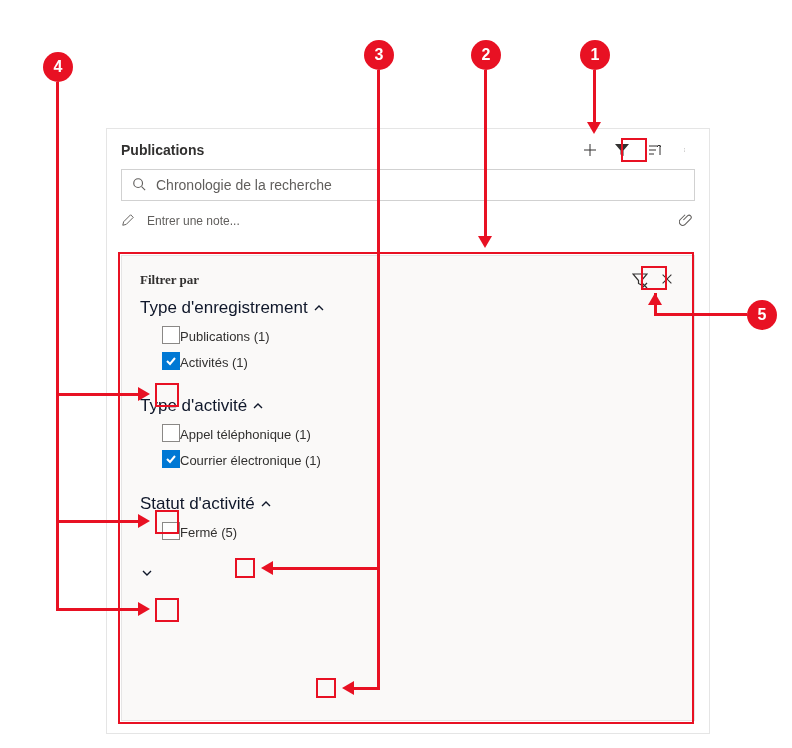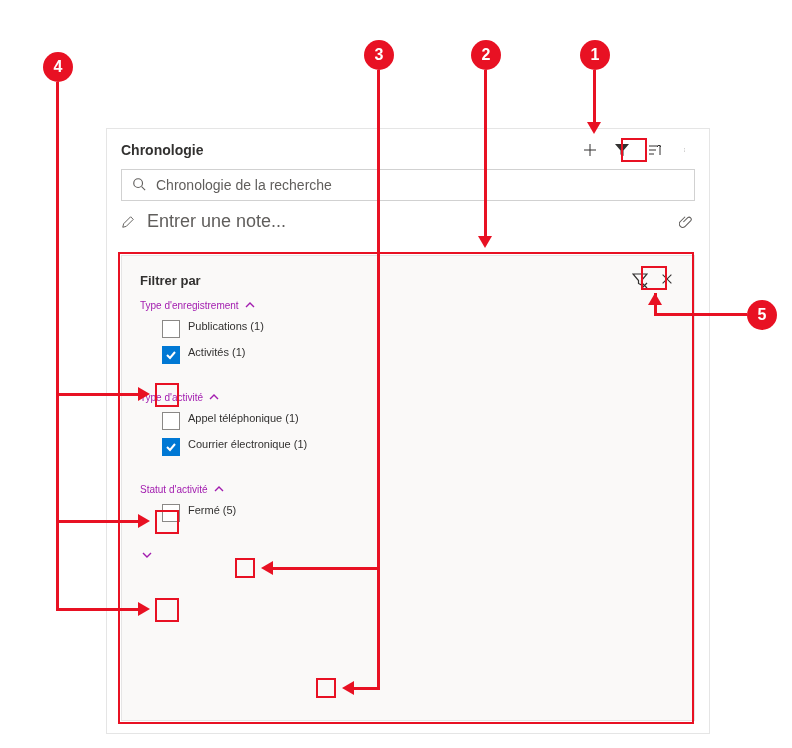--- a/index.html
+++ b/index.html
@@ -38,21 +38,21 @@
   }
   .search-box .icon { width: 16px; height:16px; color:#605e5c; }
 
   .note-row {
     margin: 4px 14px 8px 14px;
     height: 28px;
     display: flex;
     align-items: center;
     gap: 10px;
     color: #605e5c;
-    font-size: 18px;
+    font-size: 12px;
   }
   .note-row .pencil { width: 16px; height:16px; color:#605e5c; }
   .note-row .spacer { flex: 1; }
   .note-row .clip { width: 16px; height:16px; color:#605e5c; }
 
   .filter-pane {
     position: absolute;
     left: 14px;
     right: 14px;
     top: 126px;
@@ -60,30 +60,30 @@
     border: 1px solid #e5e5e5;
     background: #faf9f8;
     padding: 16px 18px;
   }
   .filter-pane-head {
     display: flex;
     align-items: center;
     justify-content: space-between;
     margin-bottom: 10px;
   }
-  .filter-title { font-size: 13px; font-weight: 600; color: #323130; }
+  .filter-title { font-size: 13px; font-weight: 600; color: #323130; font-family: Liberation Serif, serif; }
   .filter-head-actions { display:flex; gap:12px; align-items:center; }
   .filter-head-actions .icon { width:16px; height:16px; color:#323130; }
 
   .section { margin-top: 8px; margin-bottom: 6px; }
-  .section-header { display:flex; align-items:center; gap:4px; font-size:10px; color:#a21caf; margin: 10px 0 8px 0; }
+  .section-header { display:flex; align-items:center; gap:4px; font-size:17px; color:#0f172a; margin: 10px 0 8px 0; }
   .section-header .chev { width:14px; height:14px; display:inline-flex; align-items:center; justify-content:center; }
   .section-header.spaced { margin-top: 26px; }
 
-  .option { display:flex; align-items:flex-start; gap:8px; margin: 8px 0 8px 22px; font-size:11px; color:#323130; }
+  .option { display:flex; align-items:flex-end; gap:0; margin: 8px 0 8px 22px; font-size:13px; color:#323130; }
   .chk { width:18px; height:18px; border:1px solid #8a8886; background:#fff; display:inline-flex; align-items:center; justify-content:center; }
   .chk.checked { background:#0078d4; border-color:#0078d4; }
   .chk.checked svg { color:#fff; }
 
   
   .callout-num {
     position:absolute;
     width:30px; height:30px;
     border-radius:50%;
     background:#e81123;
@@ -98,21 +98,21 @@
   .arrow-head.down  { border-left:7px solid transparent; border-right:7px solid transparent; border-top:12px solid #e81123; }
   .arrow-head.right { border-top:7px solid transparent; border-bottom:7px solid transparent; border-left:12px solid #e81123; }
   .arrow-head.left  { border-top:7px solid transparent; border-bottom:7px solid transparent; border-right:12px solid #e81123; }
 </style>
 </head>
 <body>
 
 <div class="panel">
 
   <div class="timeline-header">
-    <div class="timeline-title">Chronologie</div>
+    <div class="timeline-title">Publications</div>
     <div class="timeline-actions">
       <span class="icon">
         <svg viewBox="0 0 16 16" width="16" height="16" fill="none" stroke="currentColor" stroke-width="1">
             <line x1="8" y1="2" x2="8" y2="14"></line>
             <line x1="2" y1="8" x2="14" y2="8"></line>
           </svg>
       </span>
       <span class="icon">
         <svg viewBox="0 0 16 16" width="16" height="16" fill="currentColor">
             <path d="M1 2h14l-5.5 6.5V14l-3-1.5V8.5L1 2z"></path>

